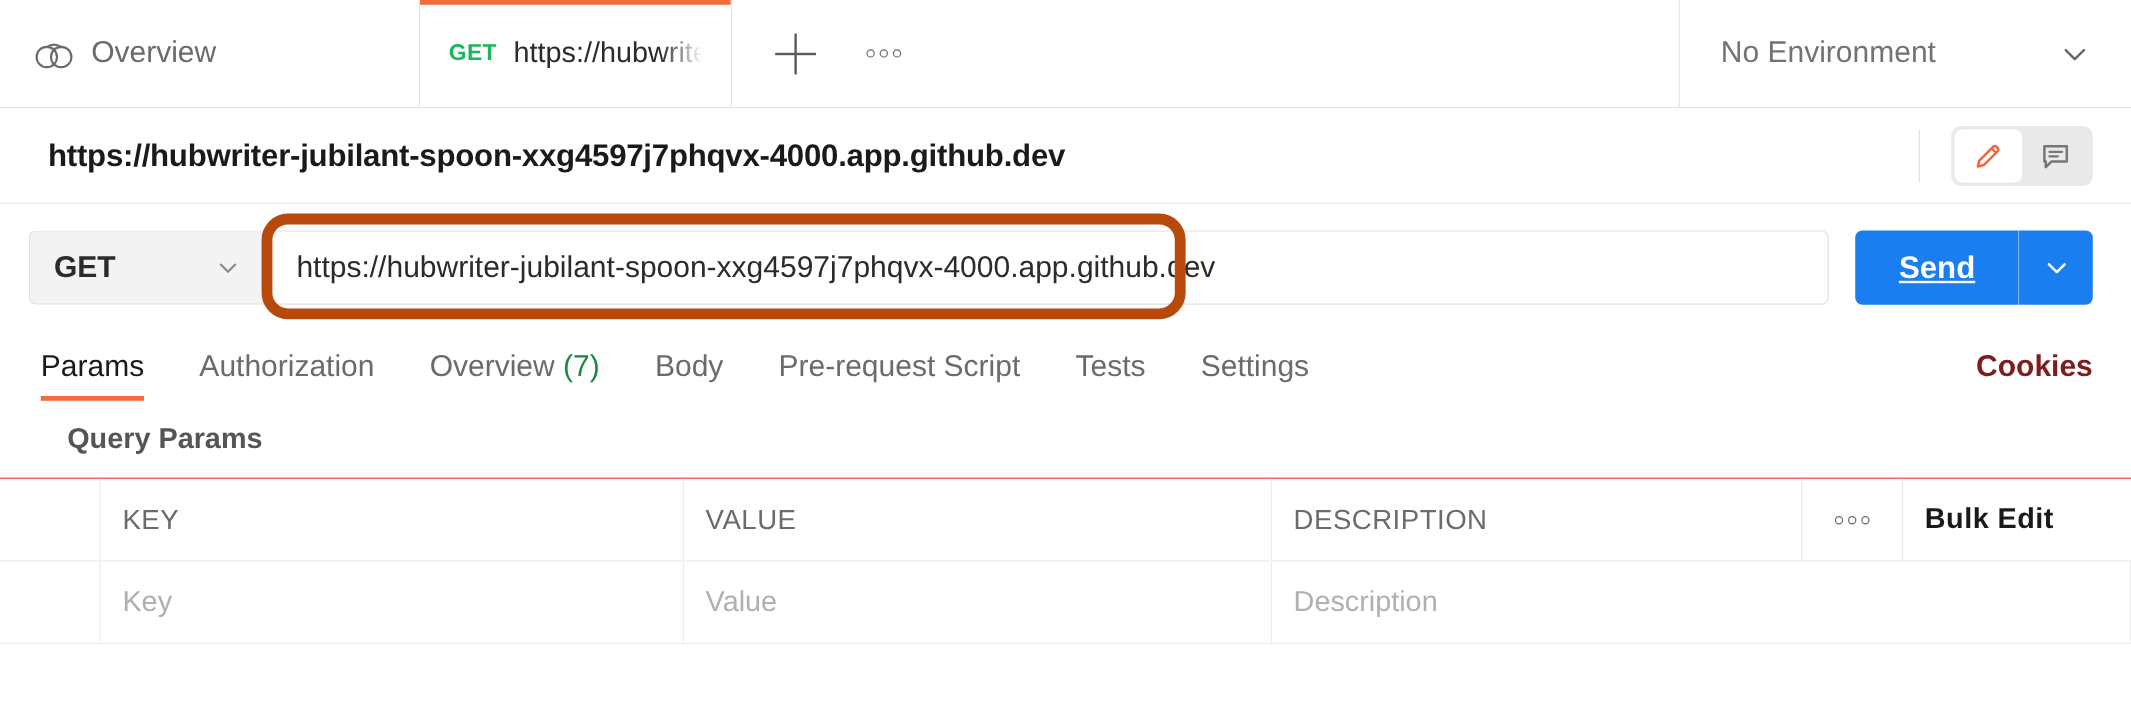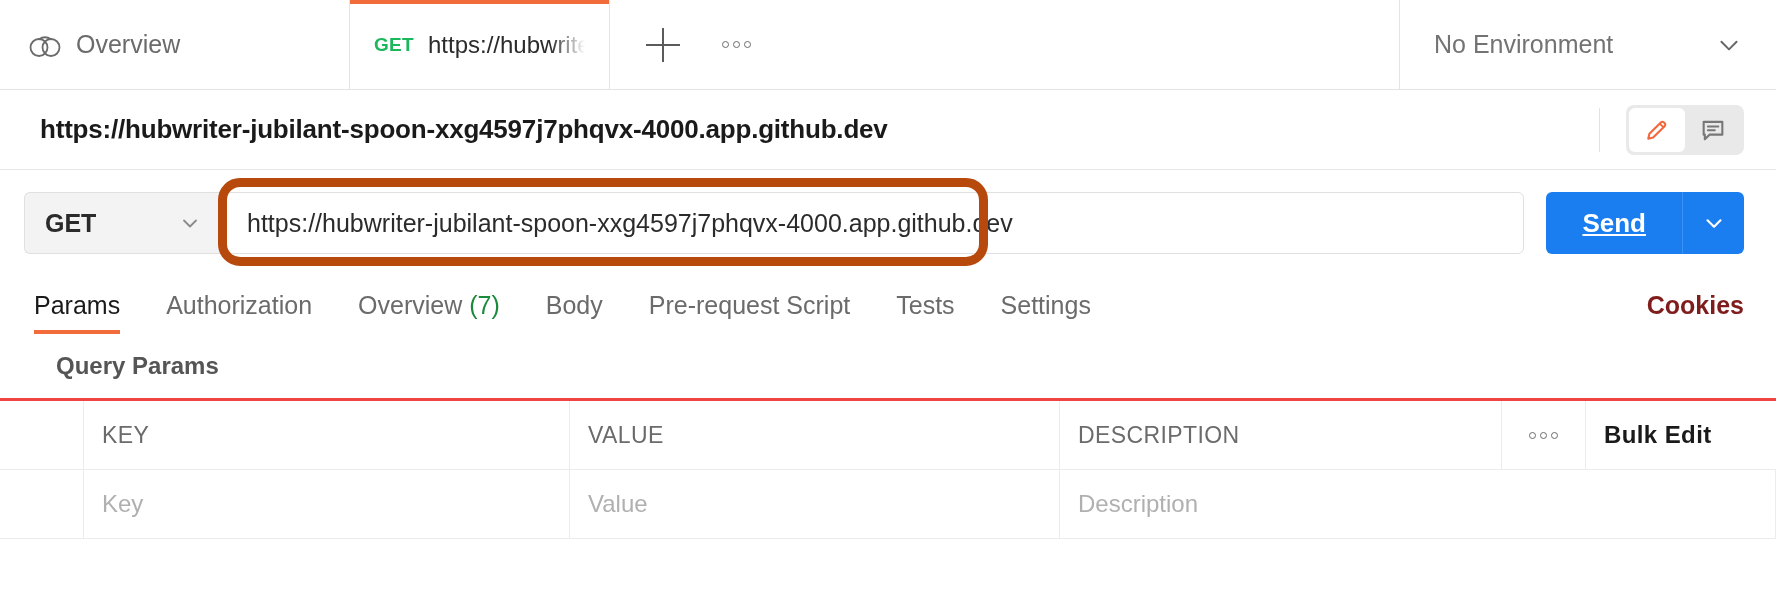--- a/index.html
+++ b/index.html
@@ -201,21 +201,21 @@
     margin-left: auto; margin-right: 0;
     font-size: 25px; font-weight: 700; color: #7f1d1d;
     padding-bottom: 14px; cursor: pointer;
   }
 
   
   .qp-label {
     padding: 18px 0 18px 56px;
     font-size: 24px; font-weight: 700; color: #555;
   }
-  .ptable { border-top: 3px solid #ef4444; }
+  .ptable { border-top: 1px solid #ef4444; }
   .prow { display: flex; align-items: stretch; border-bottom: 1px solid #ececec; }
   .pcell {
     display: flex; align-items: center;
     padding: 0 18px;
     height: 68px;
     border-right: 1px solid #ececec;
     font-size: 24px;
   }
   .pcell.chk { width: 84px; border-right: 1px solid #ececec; }
   .pcell.key { width: 486px; }

